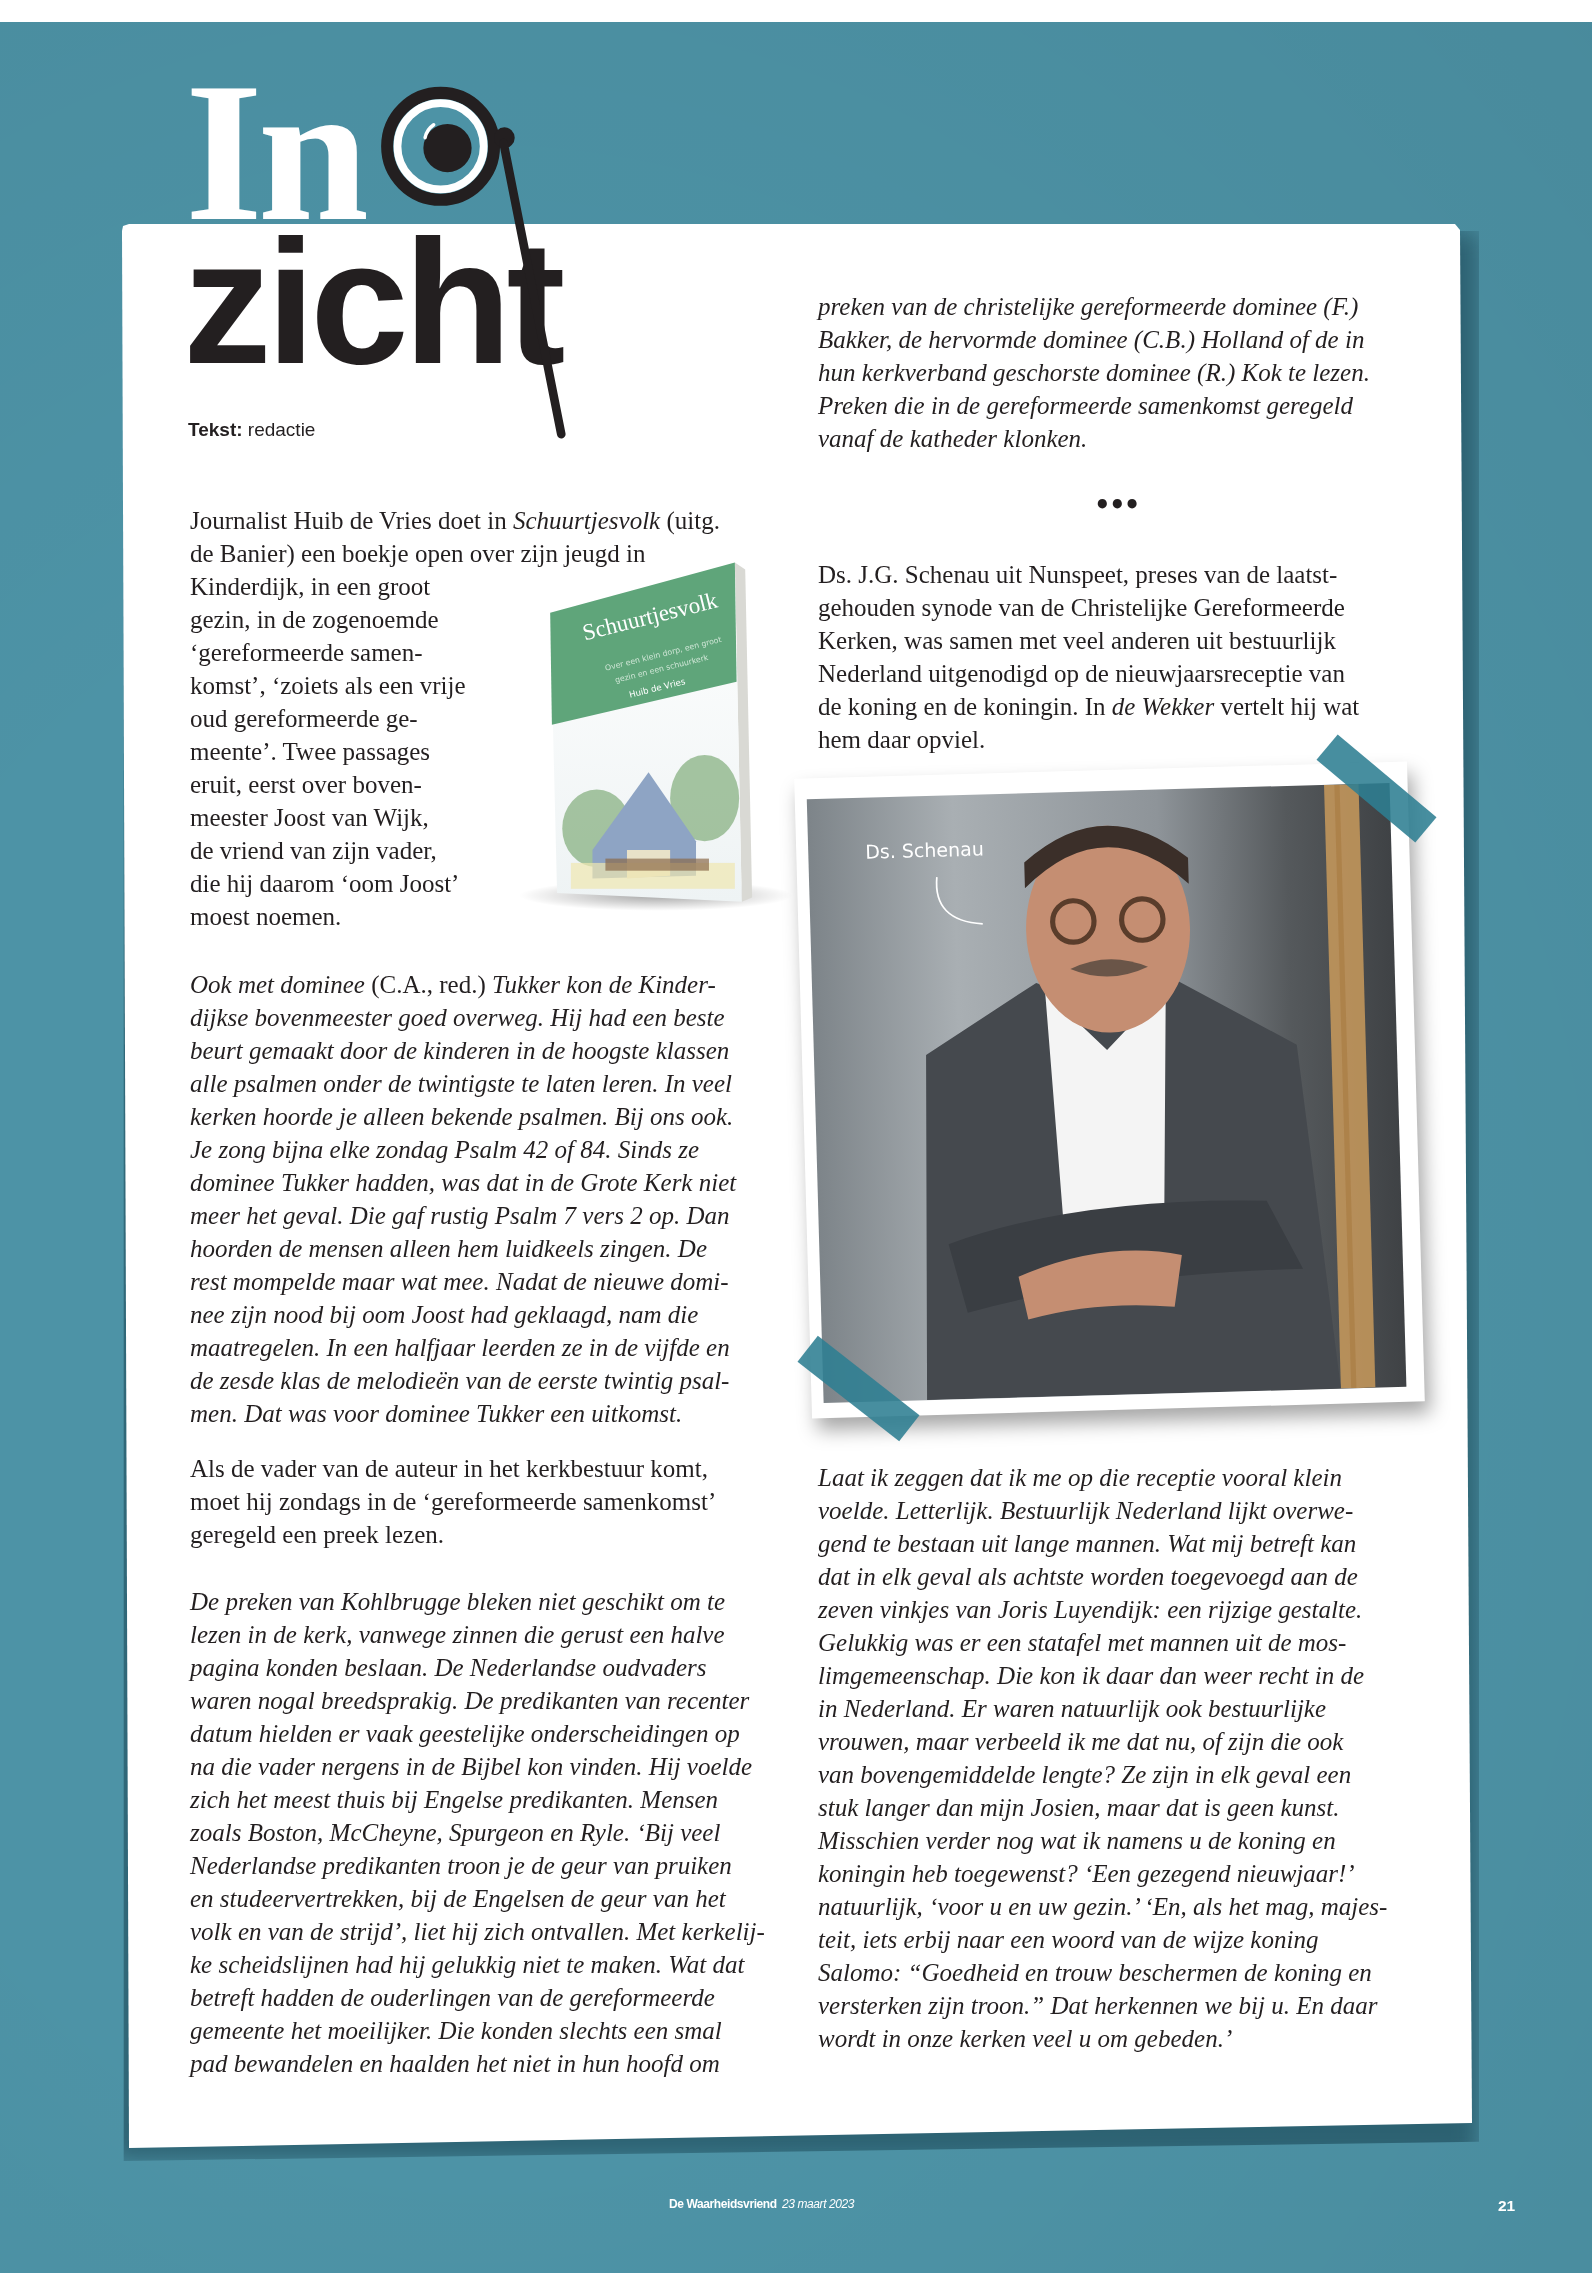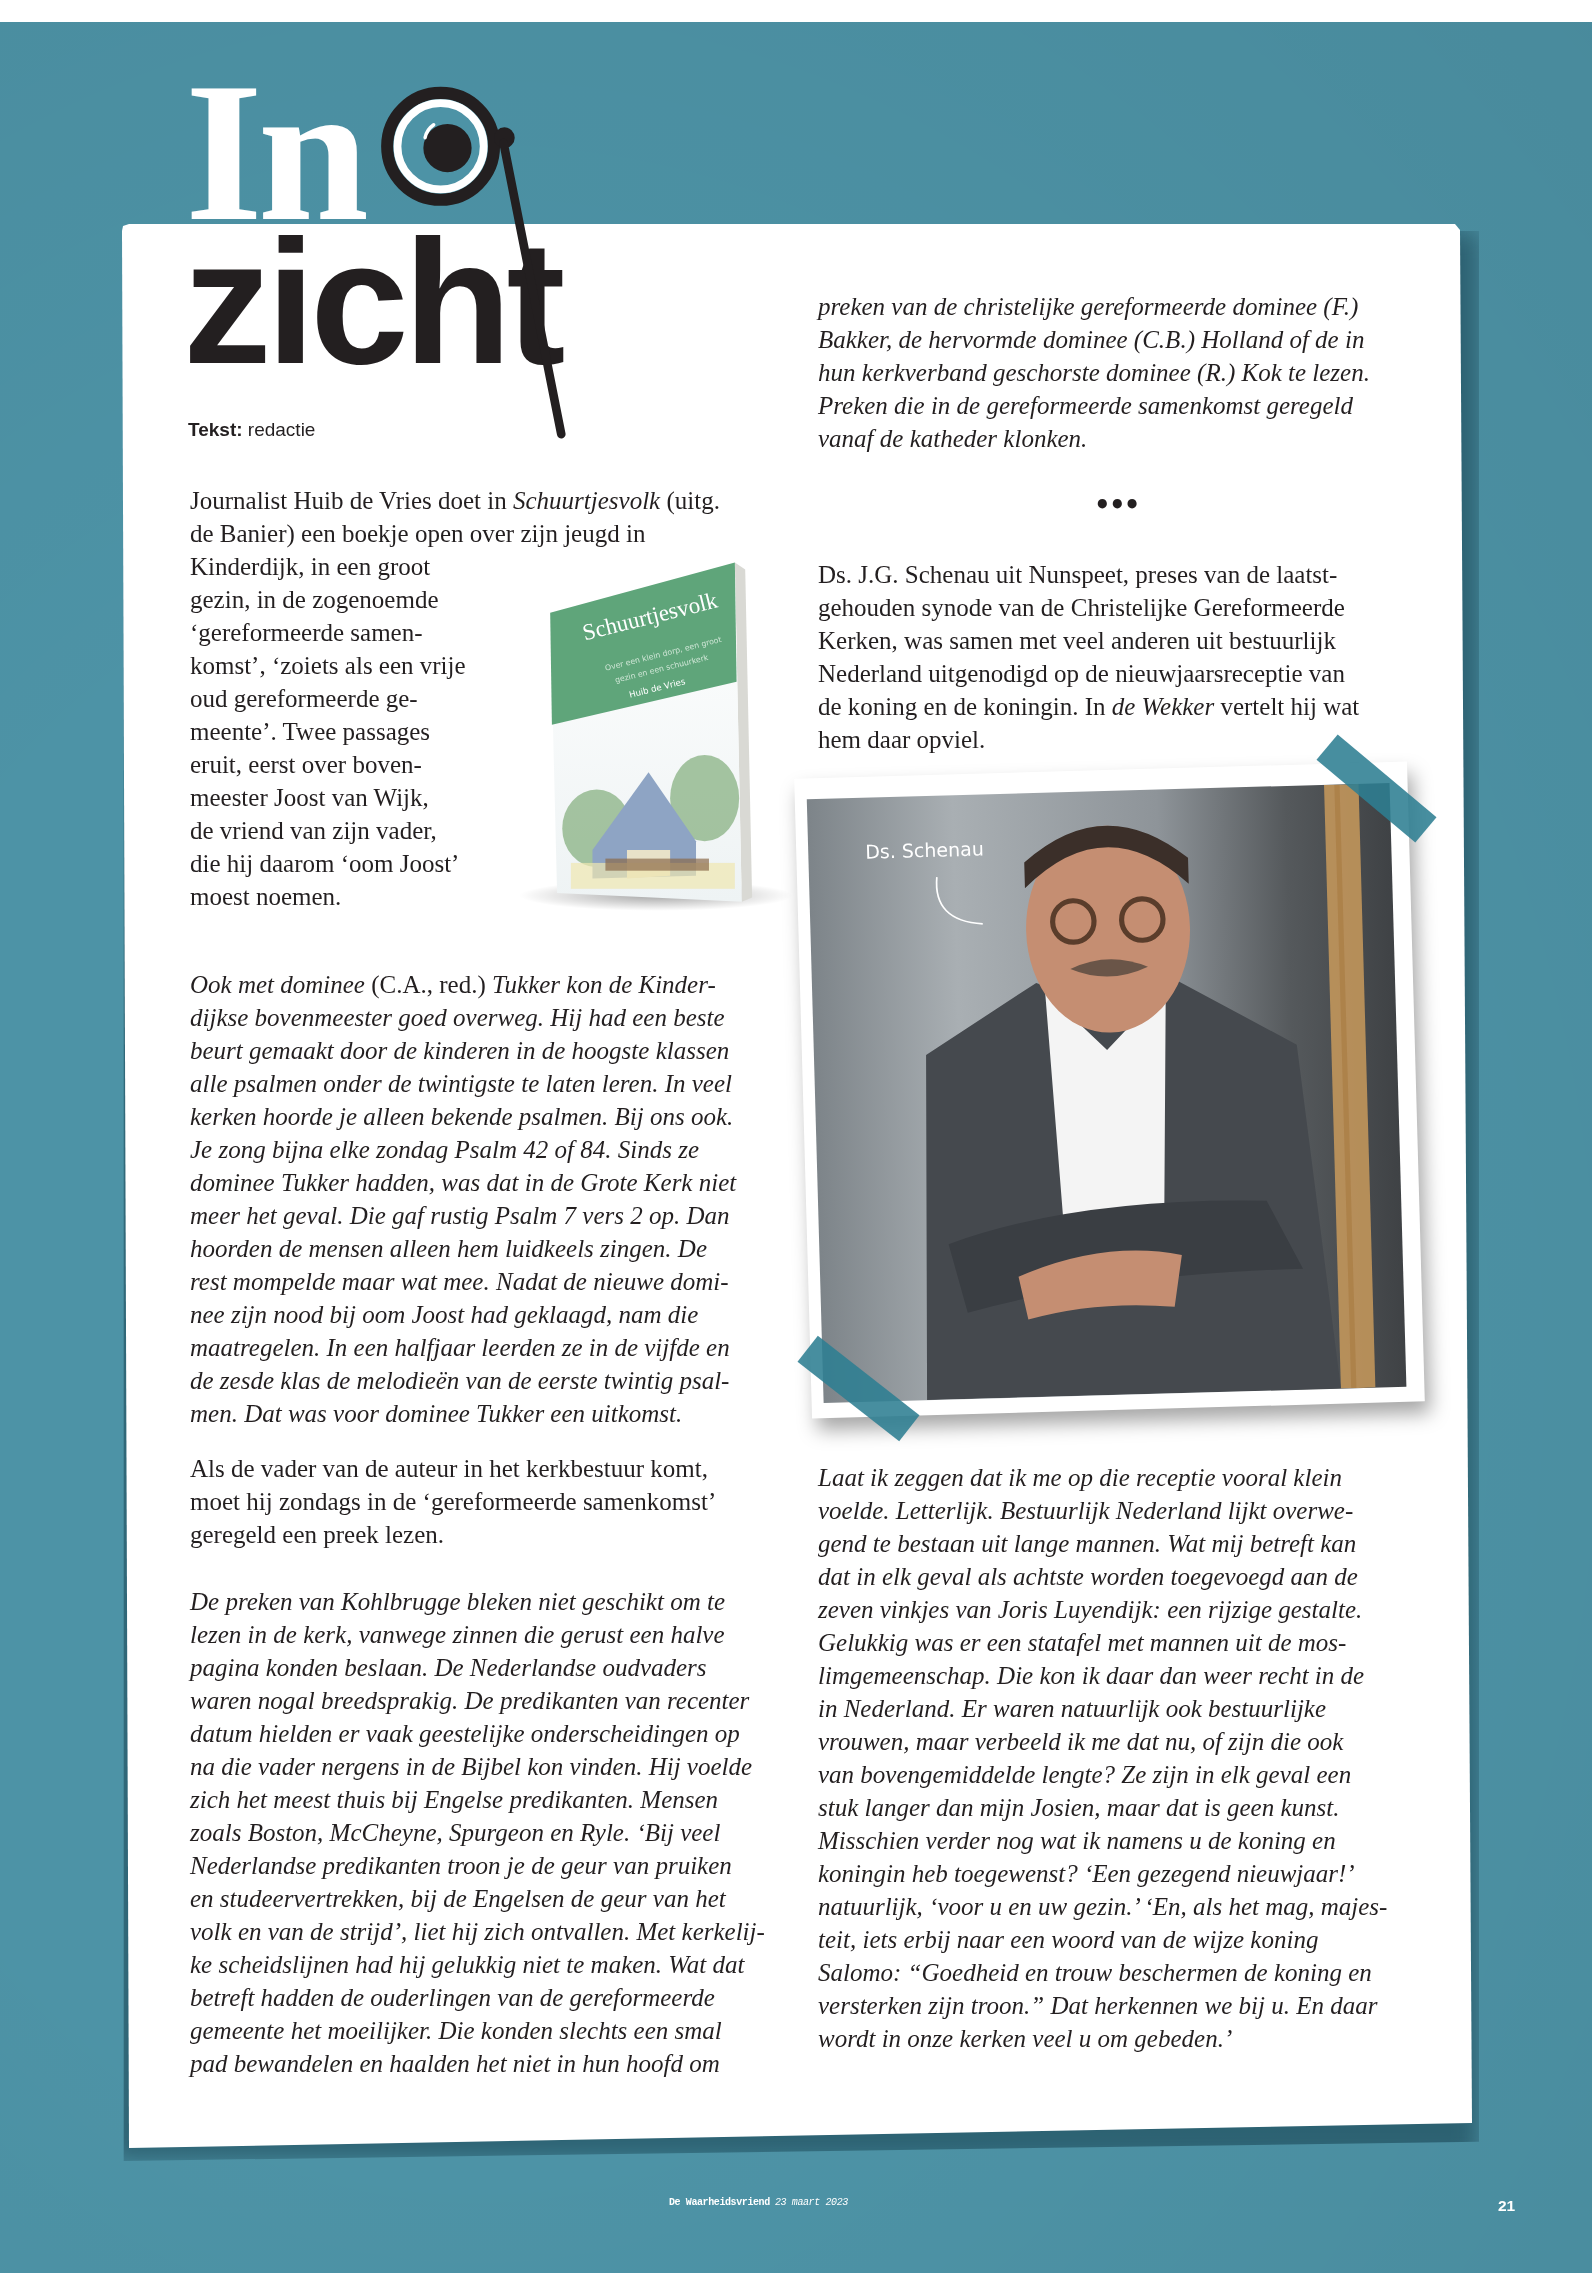--- a/index.html
+++ b/index.html
@@ -40,21 +40,21 @@
   
   .photo-frame { position:absolute; left:803px; top:770px; width:613px; height:640px; background:#ffffff;
          transform:rotate(-1.6deg); box-shadow:5.2px 12px 19px rgba(0,0,0,0.35); }
   .photo { position:absolute; left:12px; top:21px; width:583px; height:604px; overflow:hidden;
          background:linear-gradient(90deg,#7d8489 0%, #a9afb3 25%, #8e9499 60%, #55595c 82%, #3f4245 100%); }
   .photo-caption { position:absolute; left:57px; top:43px; font-family:"DejaVu Sans", sans-serif; font-size:19px; color:#ffffff; }
   .tape { position:absolute; width:129px; height:33px; background:rgba(46,126,146,0.88); }
   .tape-tr { left:1312px; top:772px; transform:rotate(40deg); }
   .tape-bl { left:794px; top:1372px; transform:rotate(38deg); }
 
-  .footer-title { position:absolute; left:669px; top:2197px; font-family:Liberation Mono, monospace; font-size:10px;
+  .footer-title { position:absolute; left:669px; top:2197px; font-family:Liberation Sans, sans-serif; font-size:12px;
          font-weight:bold; color:#ffffff; letter-spacing:-0.4px; }
   .footer-date { font-weight:normal; font-style:italic; margin-left:5.2px; }
   .footer-page { position:absolute; left:1498px; top:2197px; font-family:"Liberation Sans", sans-serif; font-size:15.5px;
          font-weight:bold; color:#ffffff; }
 </style>
 </head>
 <body>
 
 <div class="teal-bg"></div>
 <div class="paper-shadow"></div>
@@ -69,21 +69,21 @@
   <path d="M52 60 A24 24 0 0 1 62 45" stroke="#ffffff" stroke-width="4" fill="none" stroke-linecap="round"></path>
   <circle cx="144" cy="60" r="12" fill="#231f20"></circle>
   <line x1="143" y1="66" x2="210" y2="404" stroke="#231f20" stroke-width="10" stroke-linecap="round"></line>
 </svg>
 
 <div class="byline">
   <b>Tekst:</b>
   <span>redactie</span>
 </div>
 
-<div class="col col-left" style="top:484px;">
+<div class="col col-left" style="top:504px;">
     <span class="ln"><span>Journalist Huib de Vries doet in </span><span class="it">Schuurtjesvolk</span><span> (uitg.</span></span>
     <span class="ln"><span>de Banier) een boekje open over zijn jeugd in</span></span>
     <span class="ln"><span>Kinderdijk, in een groot</span></span>
     <span class="ln"><span>gezin, in de zogenoemde</span></span>
     <span class="ln"><span>‘gereformeerde samen-</span></span>
     <span class="ln"><span>komst’, ‘zoiets als een vrije</span></span>
     <span class="ln"><span>oud gereformeerde ge-</span></span>
     <span class="ln"><span>meente’. Twee passages</span></span>
     <span class="ln"><span>eruit, eerst over boven-</span></span>
     <span class="ln"><span>meester Joost van Wijk,</span></span>

